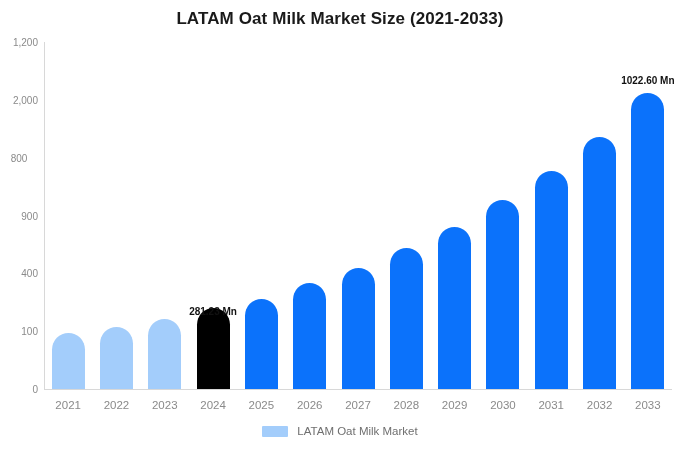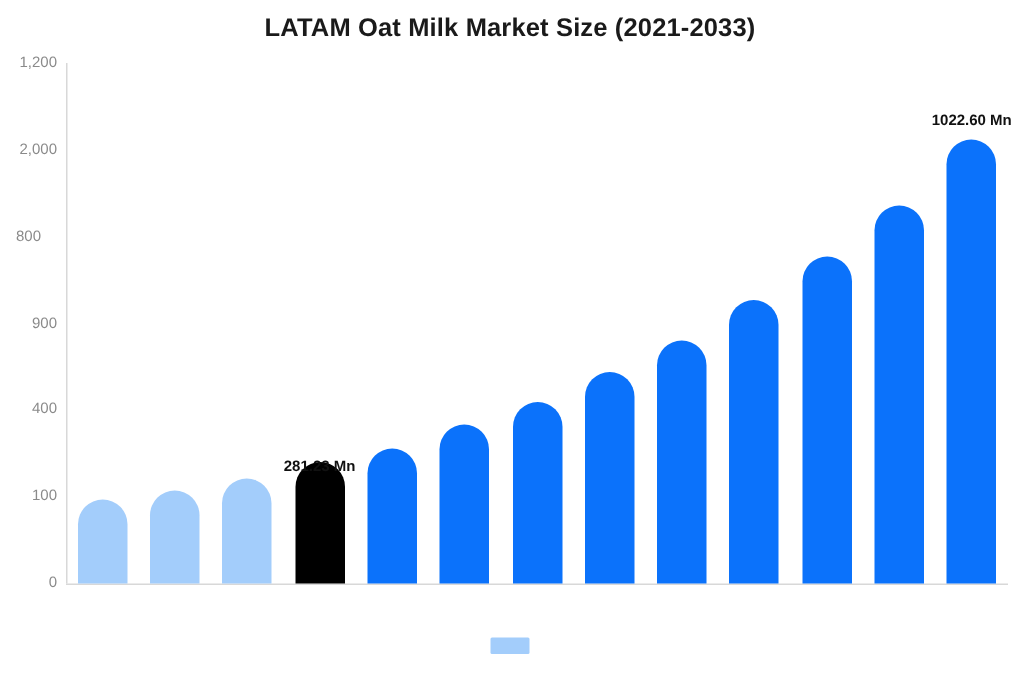--- a/index.html
+++ b/index.html
@@ -167,20 +167,36 @@
       <div class="bar" style="left: 297.5px; height: 120.872px; background: rgb(11, 114, 251);"></div>
       <div class="bar" style="left: 345.808px; height: 140.535px; background: rgb(11, 114, 251);"></div>
       <div class="bar" style="left: 394.115px; height: 162.512px; background: rgb(11, 114, 251);"></div>
       <div class="bar" style="left: 442.423px; height: 189.404px; background: rgb(11, 114, 251);"></div>
       <div class="bar" style="left: 490.731px; height: 218.321px; background: rgb(11, 114, 251);"></div>
       <div class="bar" style="left: 539.038px; height: 252.153px; background: rgb(11, 114, 251);"></div>
       <div class="bar" style="left: 587.346px; height: 295.702px; background: rgb(11, 114, 251);"></div>
       <div class="bar-label" style="left: 603.846px; top: 33.2982px;">1022.60 Mn</div>
     </div>
 
+  <div id="x-axis">
+      <div class="tick" style="left: 24.1538px;">2021</div>
+      <div class="tick" style="left: 72.4615px;">2022</div>
+      <div class="tick" style="left: 120.769px;">2023</div>
+      <div class="tick" style="left: 169.077px;">2024</div>
+      <div class="tick" style="left: 217.385px;">2025</div>
+      <div class="tick" style="left: 265.692px;">2026</div>
+      <div class="tick" style="left: 314px;">2027</div>
+      <div class="tick" style="left: 362.308px;">2028</div>
+      <div class="tick" style="left: 410.615px;">2029</div>
+      <div class="tick" style="left: 458.923px;">2030</div>
+      <div class="tick" style="left: 507.231px;">2031</div>
+      <div class="tick" style="left: 555.538px;">2032</div>
+      <div class="tick" style="left: 603.846px;">2033</div>
+    </div>
 
   <div id="legend">
       <div style="display: flex; align-items: center; gap: 9px;">
         <span class="swatch" style="background: rgb(163, 205, 251);"></span>
+        <span class="legend-text">LATAM Oat Milk Market</span>
       </div>
     </div>
 
 </div>
 
 </body></html>

